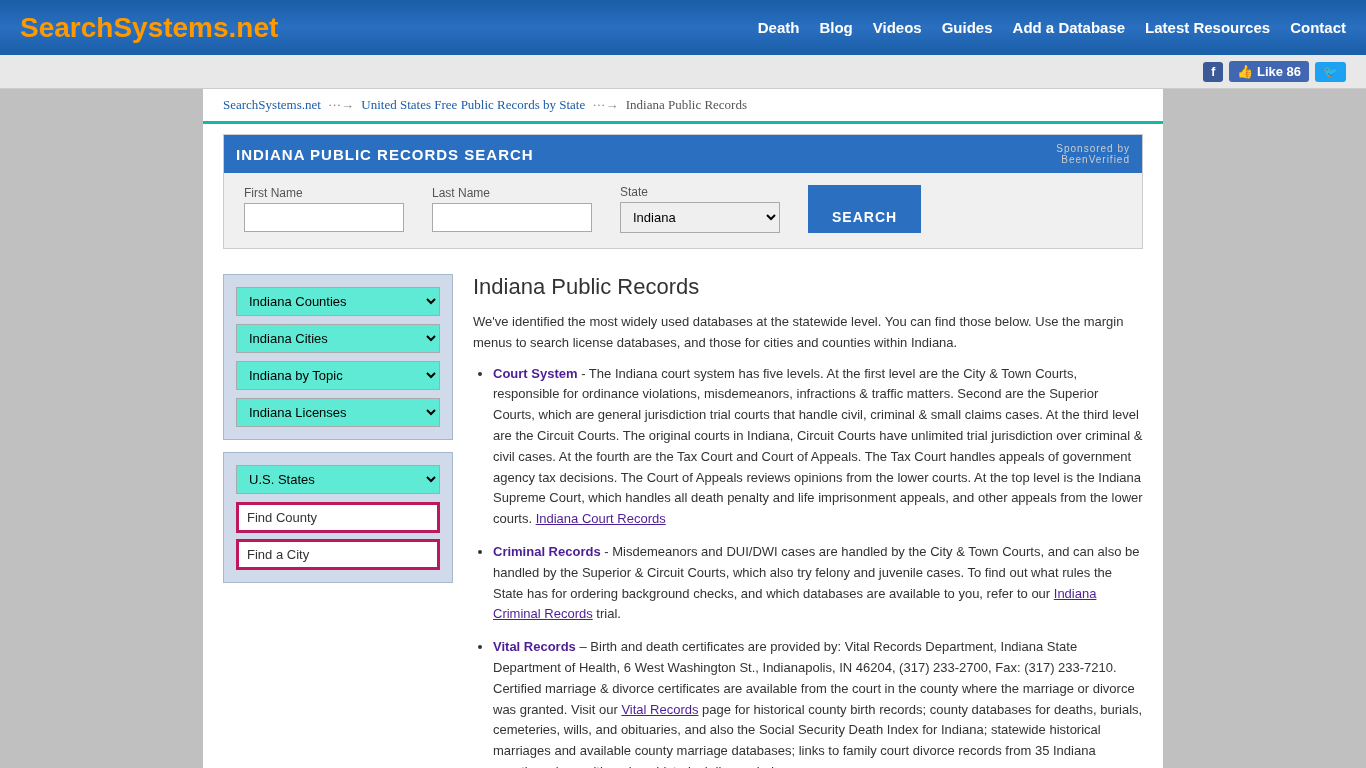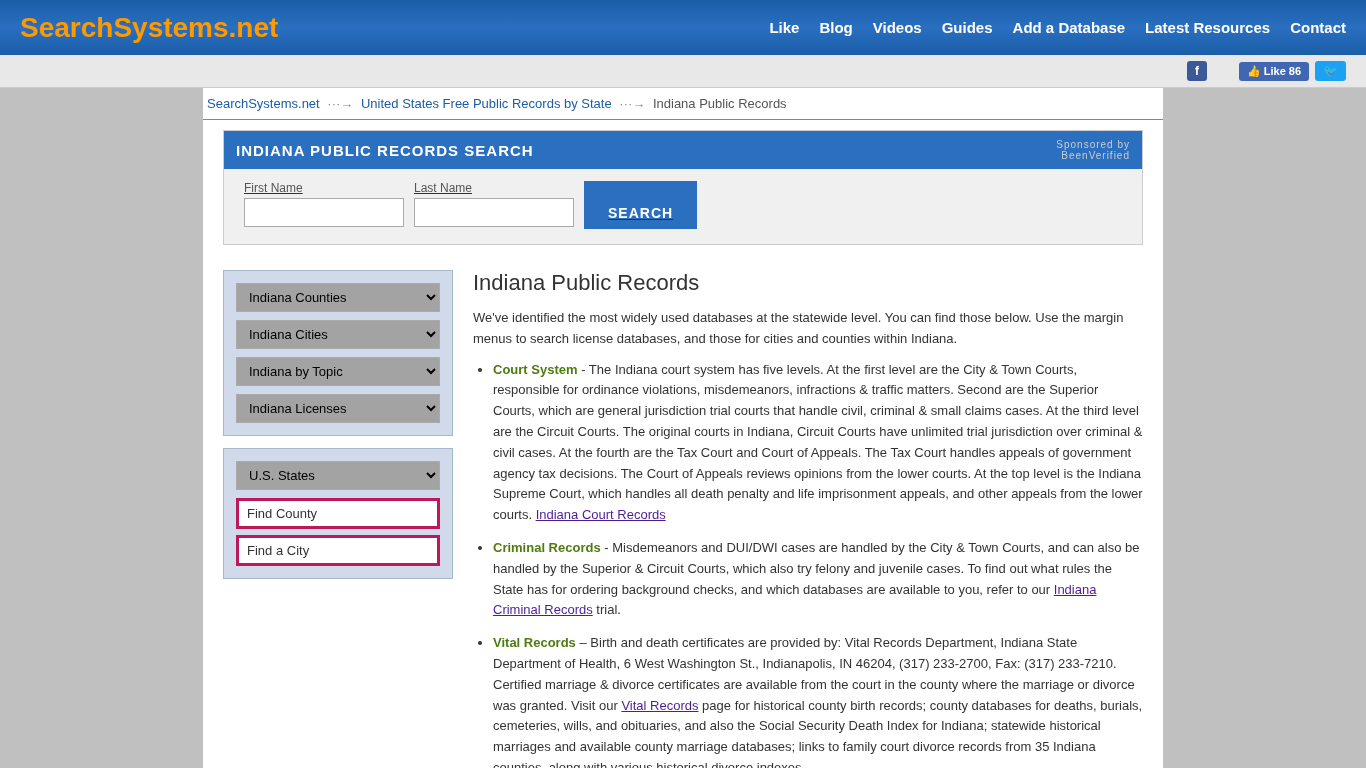--- a/index.html
+++ b/index.html
@@ -48,37 +48,38 @@
       display: inline-flex;
       align-items: center;
       gap: 4px;
       padding: 3px 8px;
       border-radius: 3px;
       font-size: 12px;
       font-weight: bold;
       cursor: pointer;
     }
     .fb-btn { background: #3b5998; color: white; border: none; }
-    .like-btn { background: #4267B2; color: white; border: none; font-size: 11px; margin-left: 26px; }
+    .like-btn { background: #4267B2; color: white; border: none; font-size: 13px; }
     .tw-btn { background: #1da1f2; color: white; border: none; }
 
     
     .main-wrapper {
       background: white;
       max-width: 960px;
       margin: 0 auto;
     }
 
     
     .breadcrumb {
-      padding: 8px 4px;
+      padding: 8px 20px;
       font-size: 13px;
       color: #555;
       background: white;
-      border-bottom: 1px solid #14b8a6;
+      border-bottom: 3px solid #14b8a6;
+      font-family: Liberation Serif, serif;
     }
     .breadcrumb a { color: #1a5ea8; text-decoration: none; }
     .breadcrumb .arrow { color: #888; margin: 0 4px; }
 
     
     .search-area {
       background: #f0f0f0;
       padding: 15px 20px;
       margin: 10px 20px;
       border: 1px solid #ccc;
@@ -99,23 +100,22 @@
       gap: 47px;
     }
     .search-header .sponsored {
       font-size: 10px;
       color: #ccc;
       font-weight: normal;
       text-align: right;
     }
     .search-fields {
       display: flex;
-      gap: 10px;
-      align-items: flex-start;
-      text-decoration: underline;
+      gap: 28px;
+      align-items: center;
     }
     .field-group {
       display: flex;
       flex-direction: column;
       gap: 3px;
     }
     .field-group label {
       font-size: 12px;
       color: #555;
     }
@@ -160,21 +160,21 @@
       border: 1px solid #a8b8cc;
       padding: 12px;
       margin-bottom: 12px;
     }
     .sidebar-section select {
       width: 100%;
       padding: 5px 8px;
       border: 1px solid #aaa;
       font-size: 13px;
       margin-bottom: 8px;
-      background: #a3a3a3;
+      background: #5eead4;
       cursor: pointer;
     }
     .sidebar-section select:last-child { margin-bottom: 0; }
     .sidebar-link {
       display: block;
       padding: 5px 8px;
       background: white;
       border: 3px solid #be185d;
       font-size: 13px;
       margin-bottom: 6px;
@@ -202,36 +202,36 @@
     }
     .main-content ul {
       margin: 8px 0 8px 20px;
     }
     .main-content li {
       font-size: 13px;
       line-height: 1.6;
       margin-bottom: 12px;
     }
     .main-content li strong {
-      color: #4d7c0f;
+      color: #4c1d95;
     }
     .main-content a {
       color: #4c1d95;
       text-decoration: underline;
     }
   </style>
 </head>
 <body>
 
 <div class="header">
   <div class="logo">
     <span>SearchSystems</span><span style="color:#f90;margin-top:19px;">.net</span>
   </div>
   <nav class="nav">
-    <a href="#">Like</a>
+    <a href="#">Death</a>
     <a href="#">Blog</a>
     <a href="#">Videos</a>
     <a href="#">Guides</a>
     <a href="#">Add a Database</a>
     <a href="#">Latest Resources</a>
     <a href="#">Contact</a>
   </nav>
 </div>
 
 <div class="social-bar">
@@ -257,20 +257,28 @@
 BeenVerified</span>
     </div>
     <div class="search-fields">
       <div class="field-group">
         <label>First Name</label>
         <input type="text" style="">
       </div>
       <div class="field-group">
         <label>Last Name</label>
         <input type="text" style="">
+      </div>
+      <div class="field-group">
+        <label>State</label>
+        <select>
+          <option>Indiana</option>
+          <option>Alabama</option>
+          <option>Alaska</option>
+        </select>
       </div>
       <button class="search-btn">SEARCH</button>
     </div>
   </div>
 
   <div class="content-area">
 
     <div class="sidebar">
       <div class="sidebar-section">
         <select>

